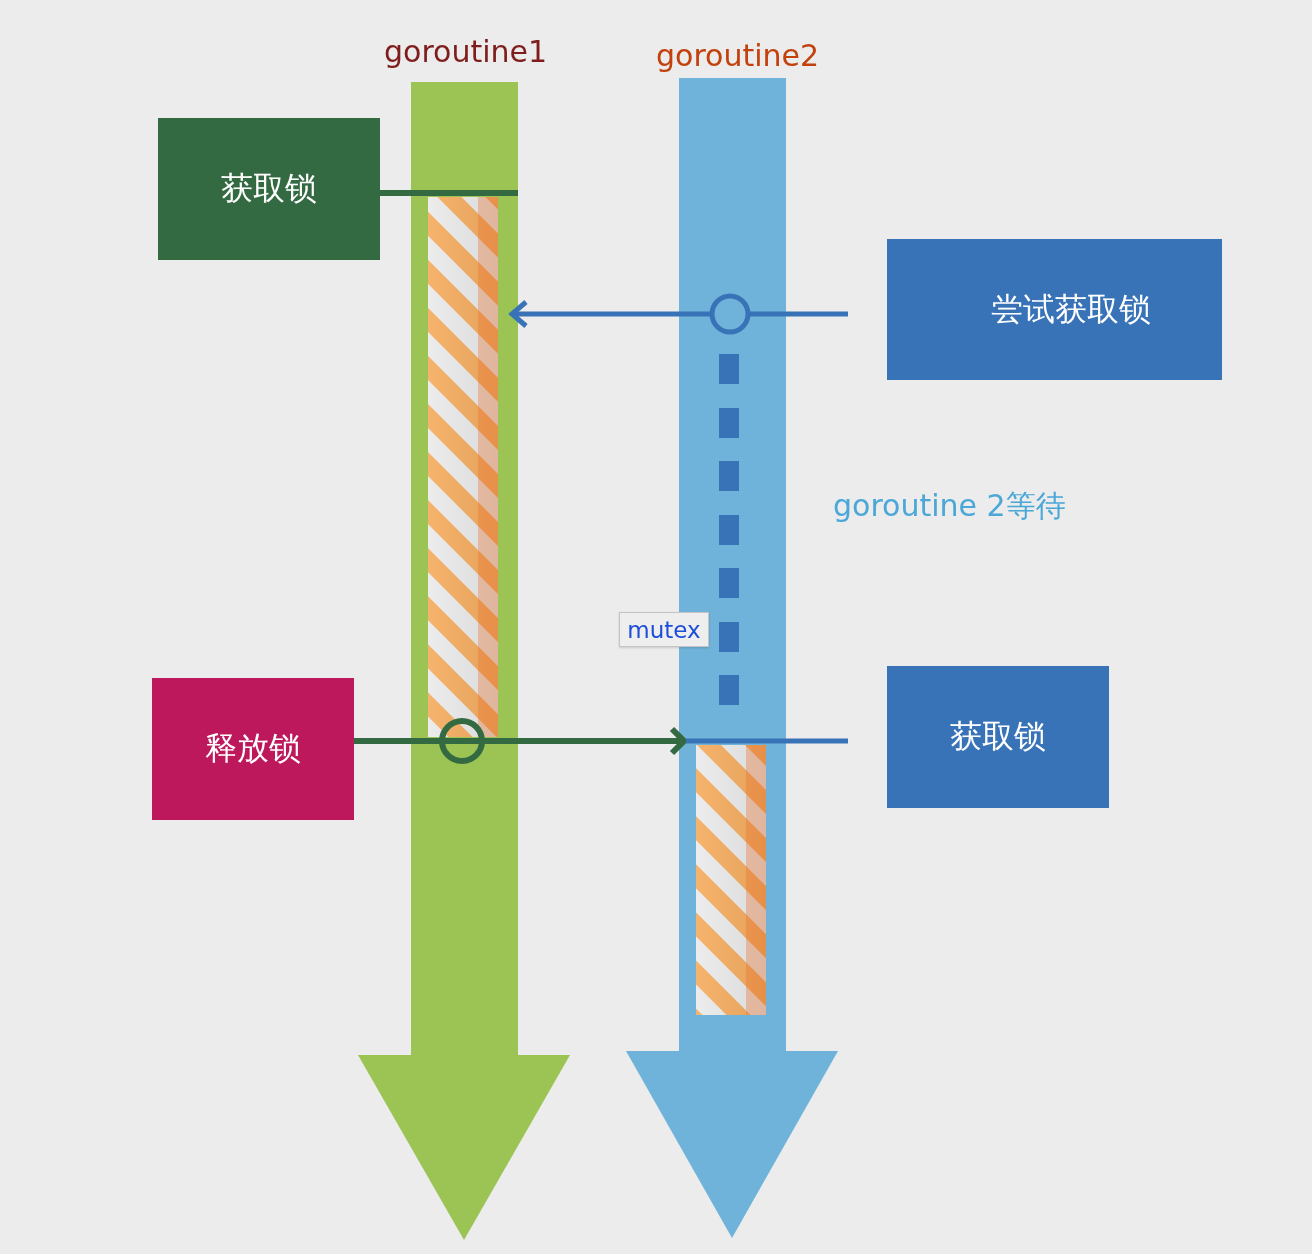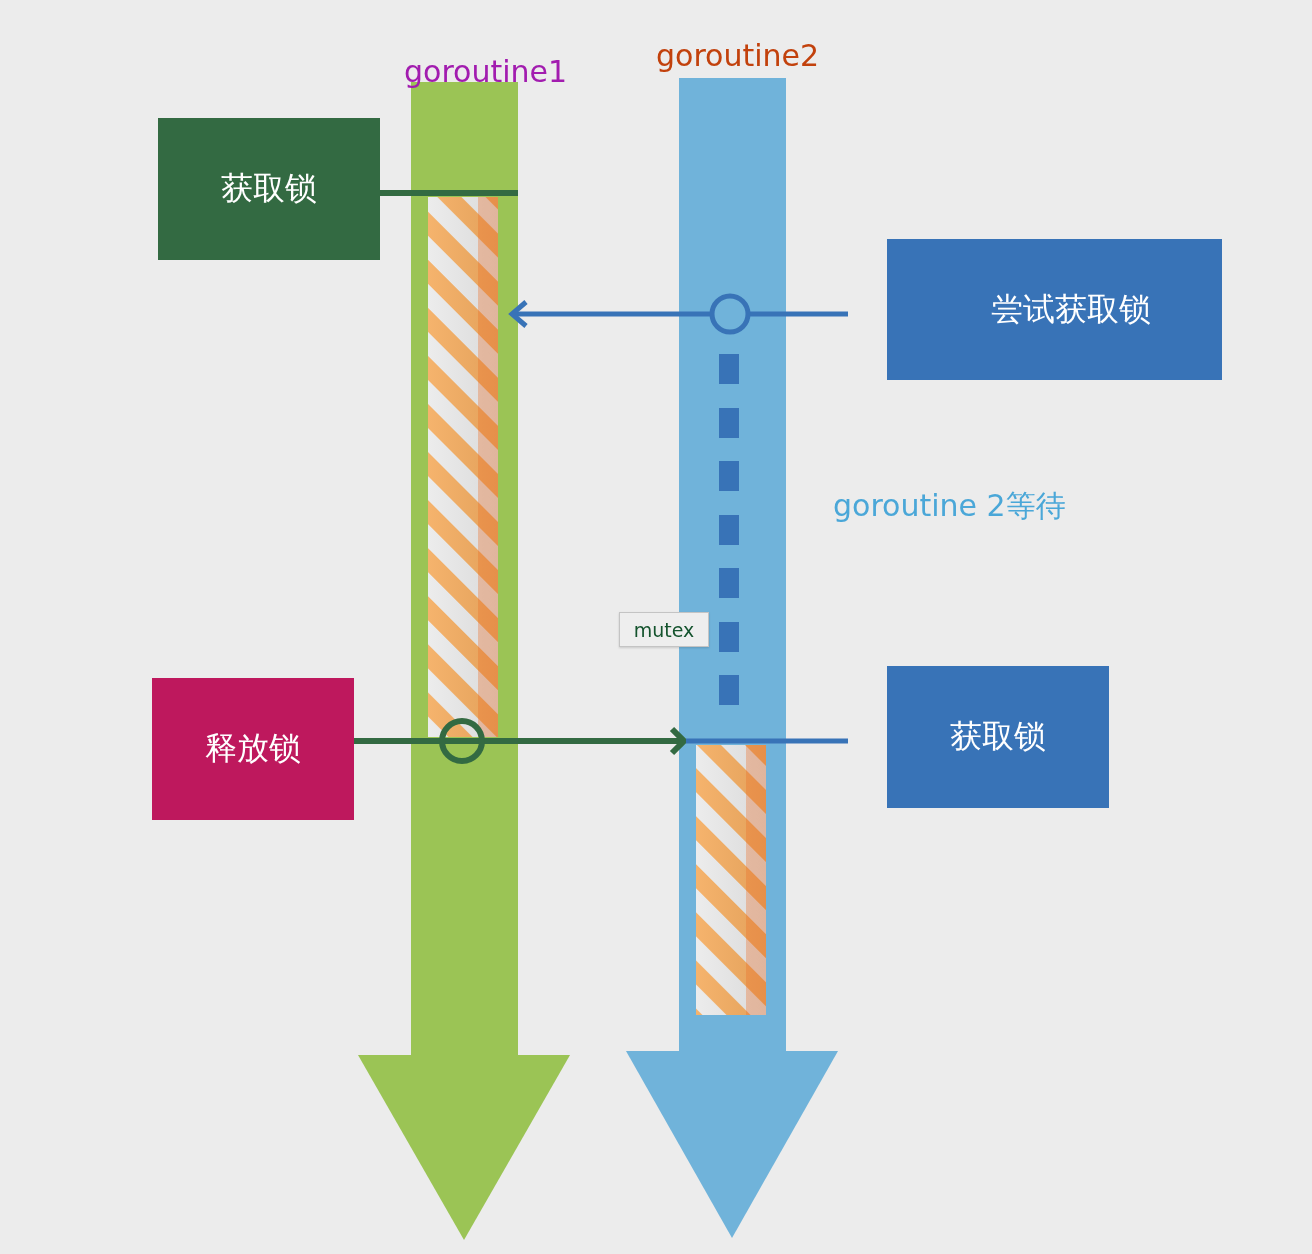--- a/index.html
+++ b/index.html
@@ -3,21 +3,21 @@
 <meta charset="utf-8">
 <style>
   html, body { margin:0; padding:0; }
   body { width:1312px; height:1254px; background:#ececec; position:relative; overflow:hidden;
          font-family:"DejaVu Sans", sans-serif; }
   svg { position:absolute; left:0; top:0; }
   .box { position:absolute; display:flex; align-items:center; justify-content:center;
          color:#fff; font-size:32px;margin-left:40px; }
   .lbl { position:absolute; font-size:30px; white-space:nowrap; }
   .tooltip { position:absolute; left:619px; top:612px; width:90px; height:35px; background:#eeeeee;
-             border:1px solid #c4c4c4; box-shadow:0 1px 2px rgba(0,0,0,.15); font-size:19px; color:#14532d;
+             border:1px solid #c4c4c4; box-shadow:0 1px 2px rgba(0,0,0,.15); font-size:23px; color:#1d4ed8;
              display:flex; align-items:center; justify-content:center; box-sizing:border-box; }
 </style>
 </head>
 <body>
 
 <svg width="1312" height="1254">
   <defs>
     <linearGradient id="orangeG" x1="0" x2="1" y1="0" y2="0">
       <stop offset="0" stop-color="#f5b04a"></stop>
       <stop offset="1" stop-color="#ec6f2a"></stop>
@@ -74,21 +74,21 @@
 
   <g>
     <line x1="340" y1="741" x2="684" y2="741" stroke="#336a42" stroke-width="6"></line>
     <polyline points="672,729 684,741 672,753" fill="none" stroke="#336a42" stroke-width="6"></polyline>
     <circle cx="462" cy="741" r="20" fill="none" stroke="#336a42" stroke-width="6"></circle>
   </g>
 
   <line x1="686" y1="741" x2="848" y2="741" stroke="#3873b7" stroke-width="5"></line>
 </svg>
 
-<div class="lbl" style="left:404px; top:34px; color:#a21caf;margin-top:20px;">goroutine1</div>
+<div class="lbl" style="left:384px; top:34px; color:#7f1d1d;">goroutine1</div>
 <div class="lbl" style="left:656px; top:38px; color:#c2410c;">goroutine2</div>
 
 <div class="box" style="left:118px; top:118px; width:222px; height:142px; background:#336a42;">获取锁</div>
 <div class="box" style="left:847px; top:239px; width:302px; height:141px; background:#3873b7;padding-left:33px;">尝试获取锁</div>
 <div class="box" style="left:112px; top:678px; width:202px; height:142px; background:#be185d;">释放锁</div>
 <div class="box" style="left:847px; top:666px; width:222px; height:142px; background:#3873b7;">获取锁</div>
 
 <div class="lbl" style="left:810px; top:486px; color:#4aa7d8;margin-left:23px;">goroutine 2等待</div>
 
 <div class="tooltip">mutex</div>

